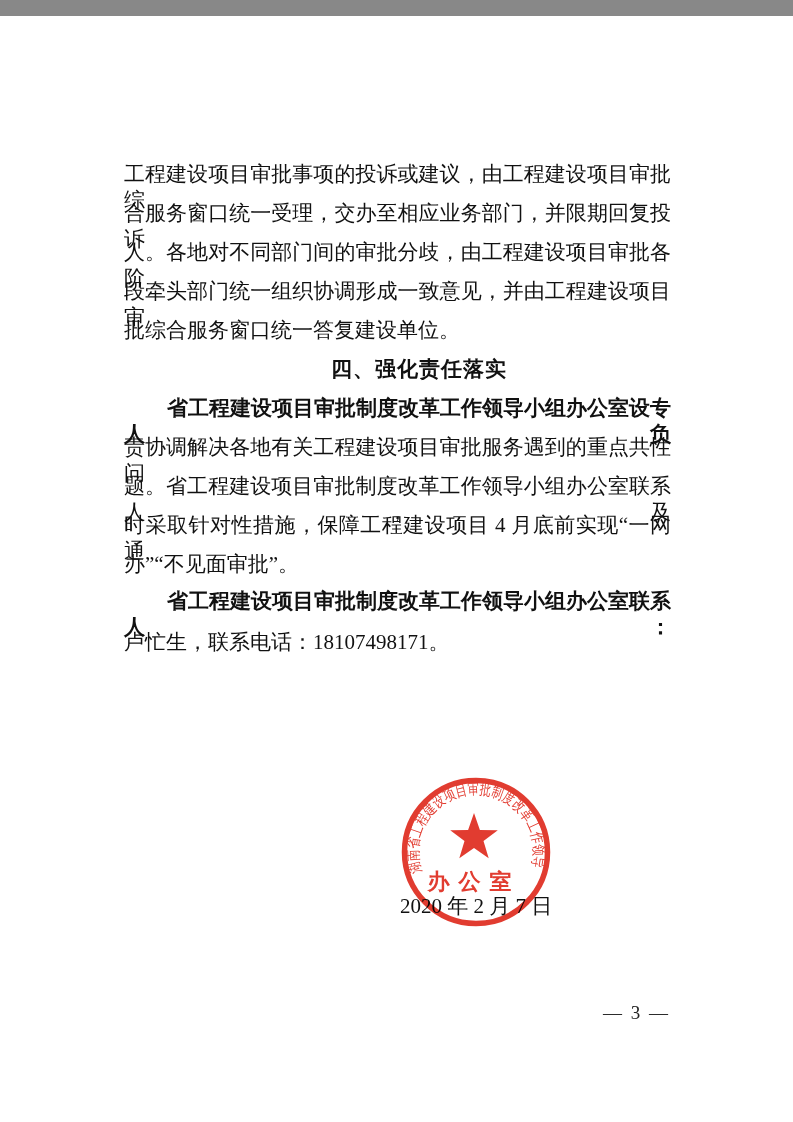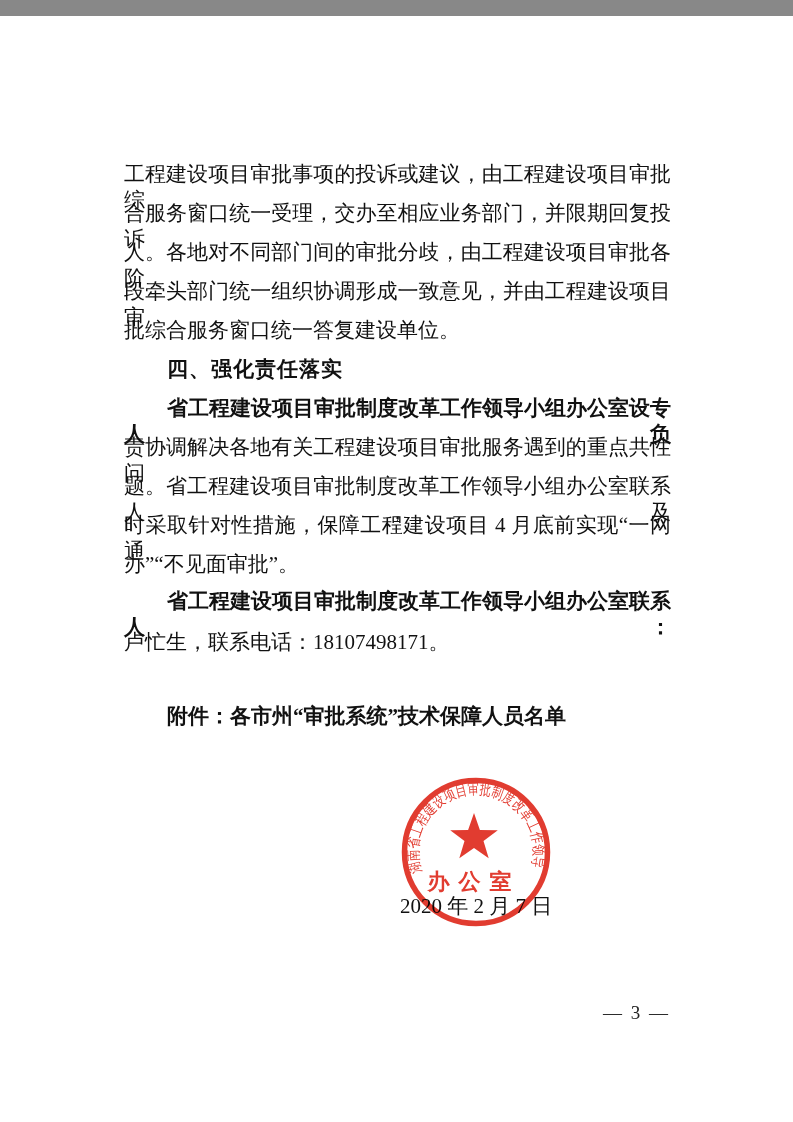--- a/index.html
+++ b/index.html
@@ -13,20 +13,21 @@
     color: #111111;
     overflow: hidden;
   }
   .tline {
     position: absolute;
     left: 124px;
     width: 547px;
     height: 30px;
     font-size: 21px;
     line-height: 26px;
+    text-align: center;
   }
   .just {
     text-align: justify;
     text-align-last: justify;
   }
   .lastline {
     text-align: right;
     text-align-last: left;
   }
   .indent { text-indent: 43px; font-weight: bold; }
@@ -93,21 +94,20 @@
     <div class="tline just" style="top:457px">题。省工程建设项目审批制度改革工作领导小组办公室联系人，及</div>
     <div class="tline just" style="top:496px">时采取针对性措施，保障工程建设项目 4 月底前实现“一网通</div>
     <div class="tline lastline" style="top:535px">办”“不见面审批”。</div>
   </div>
 
   <div>
     <div class="tline just indent" style="top:572px">省工程建设项目审批制度改革工作领导小组办公室联系人：</div>
     <div class="tline lastline" style="top:613px">卢忙生，联系电话：18107498171。</div>
   </div>
 
-  <div class="tline lastline indent" style="top:687px">附件：各市州“审批系统”技术保障人员名单</div>
 
   <div class="date-line">2020 年 2 月 7 日</div>
 
   <svg class="seal" viewBox="0 0 150 156" xmlns="http://www.w3.org/2000/svg">
     <circle cx="75" cy="78" r="71.5" fill="none" stroke="#e02f23" stroke-width="5.5"></circle>
     <path id="seal-arc" fill="none" d="M 20.5 97.8 A 58 58 0 1 1 129.5 97.8"></path>
     <text fill="#e02f23" font-size="15.5" font-family="Liberation Serif, serif">
       <textPath href="#seal-arc" startOffset="0" textLength="240" lengthAdjust="spacingAndGlyphs">湖南省工程建设项目审批制度改革工作领导小组</textPath>
     </text>
     <polygon fill="#e02f23" points="73,39 78.9,55.9 96.8,56.3 82.5,67.1 87.7,84.2 73,74 58.3,84.2 63.5,67.1 49.2,56.3 67.1,55.9"></polygon>

